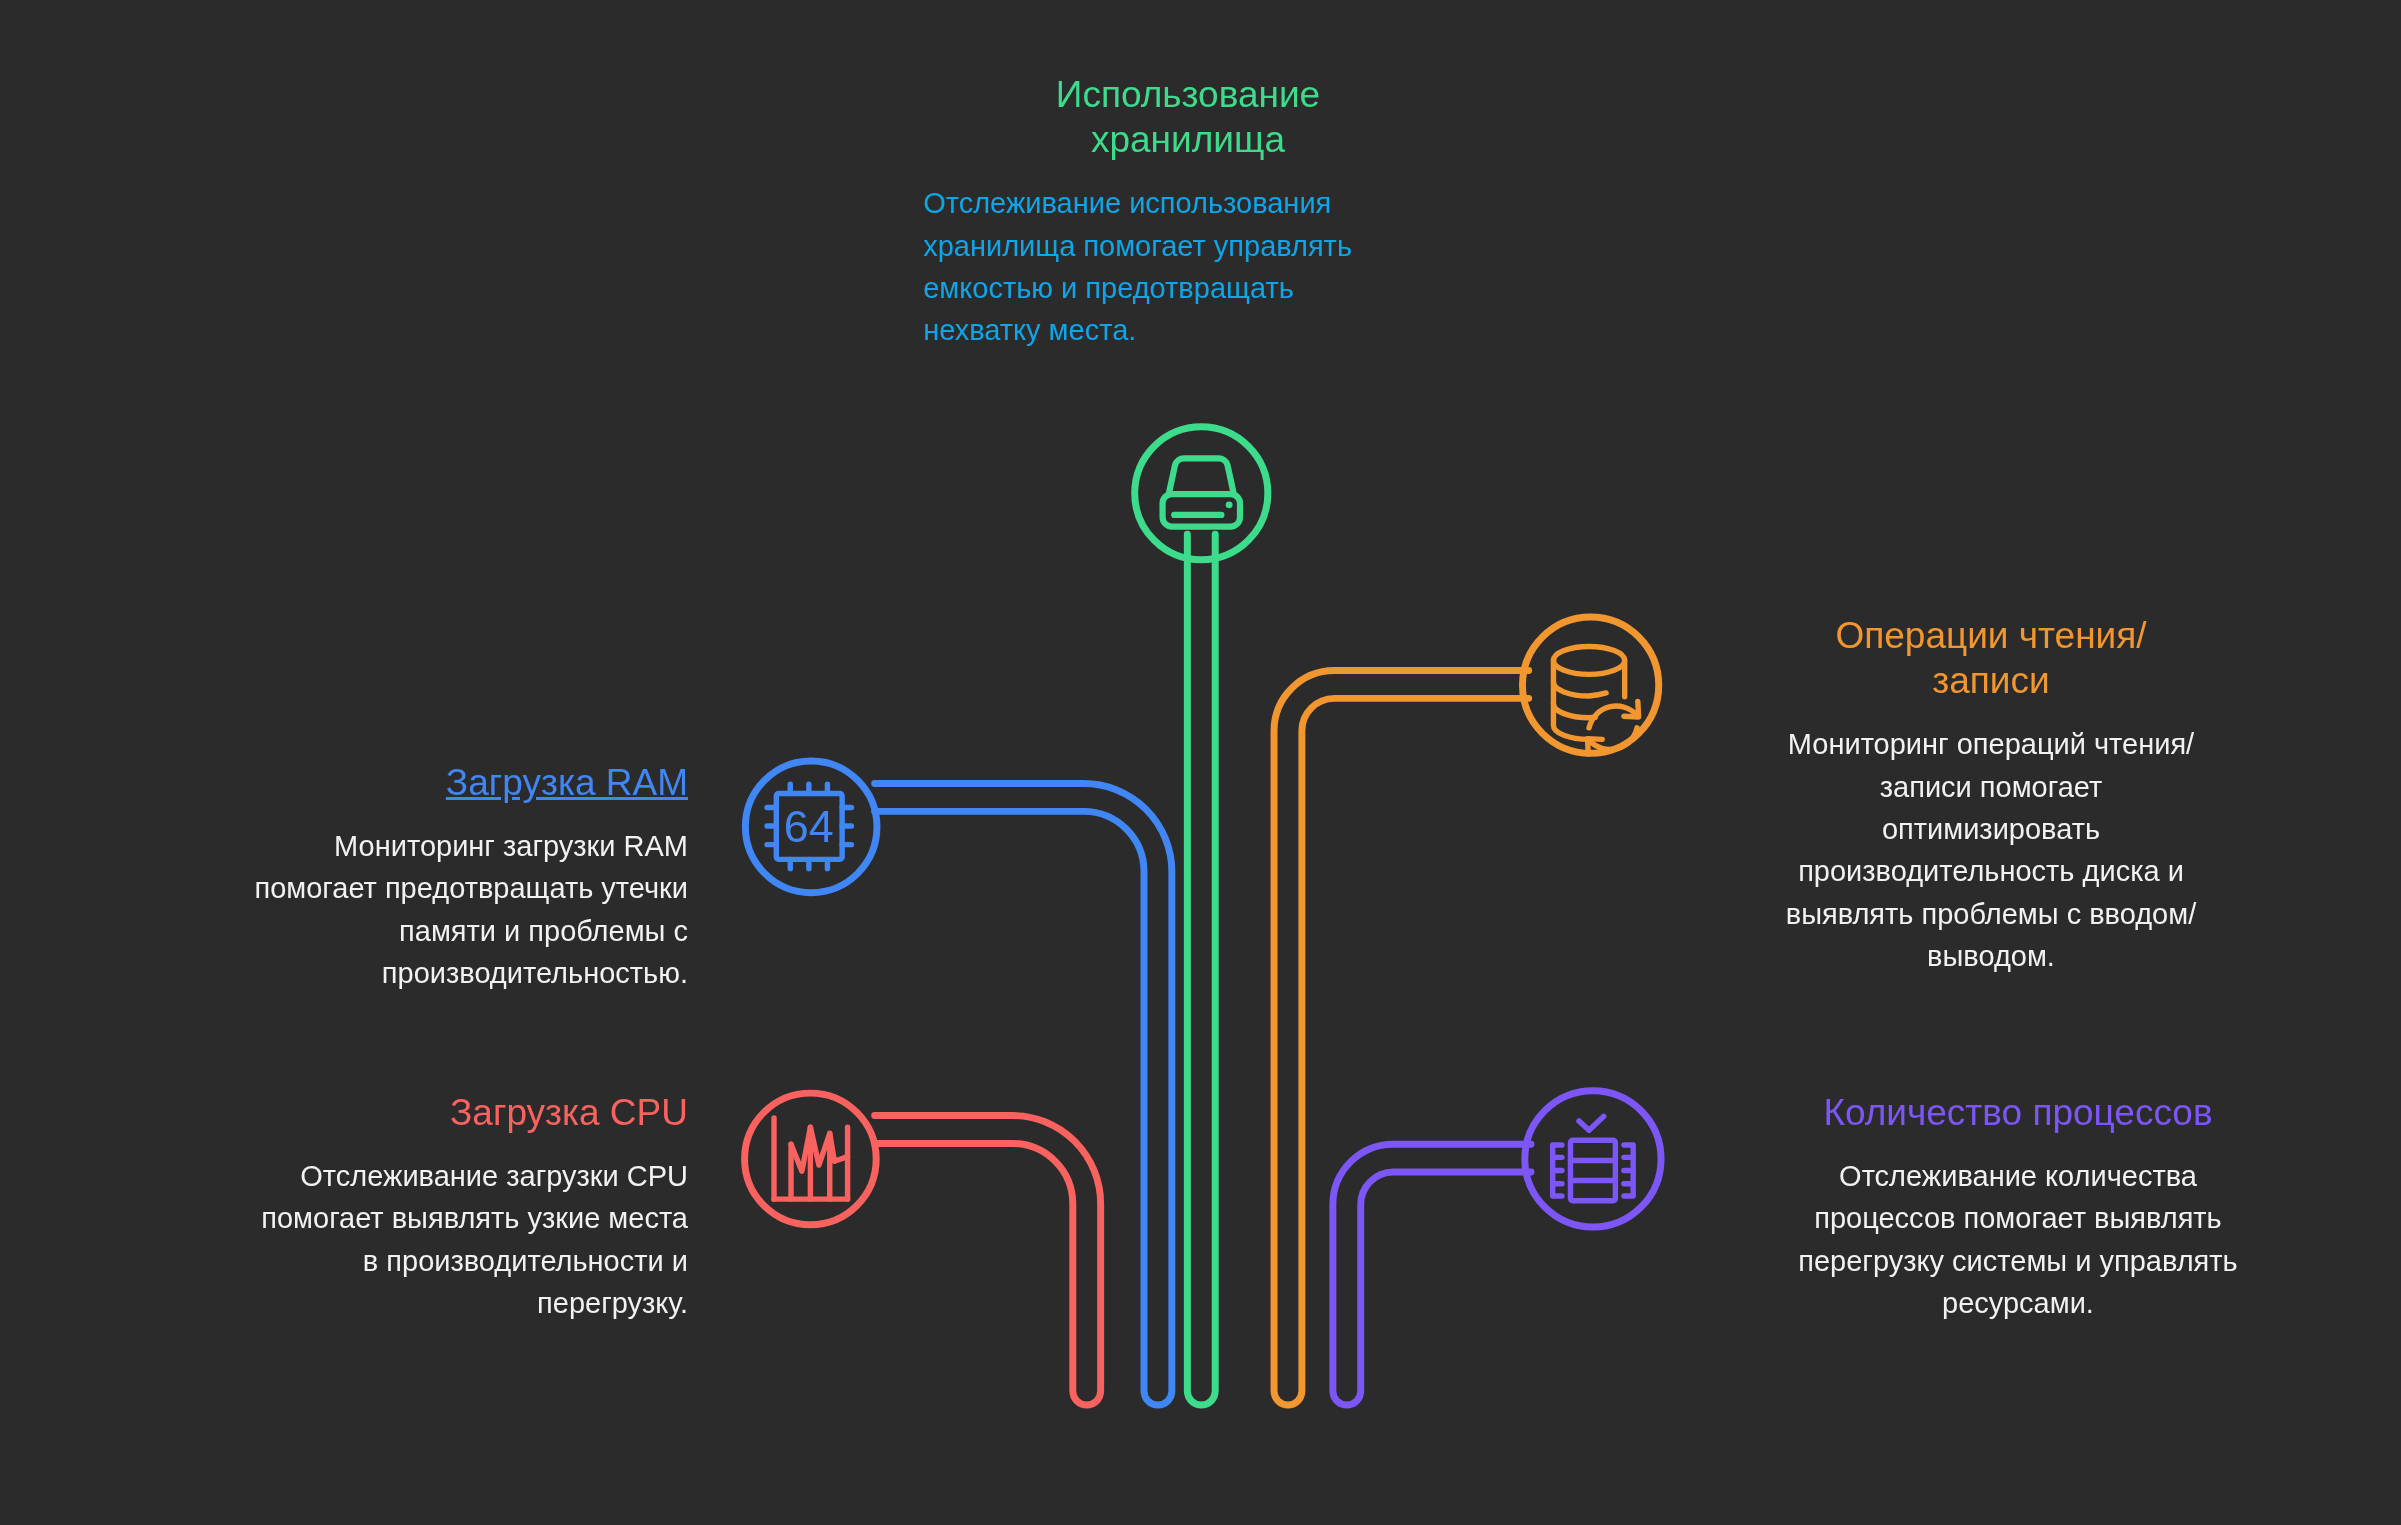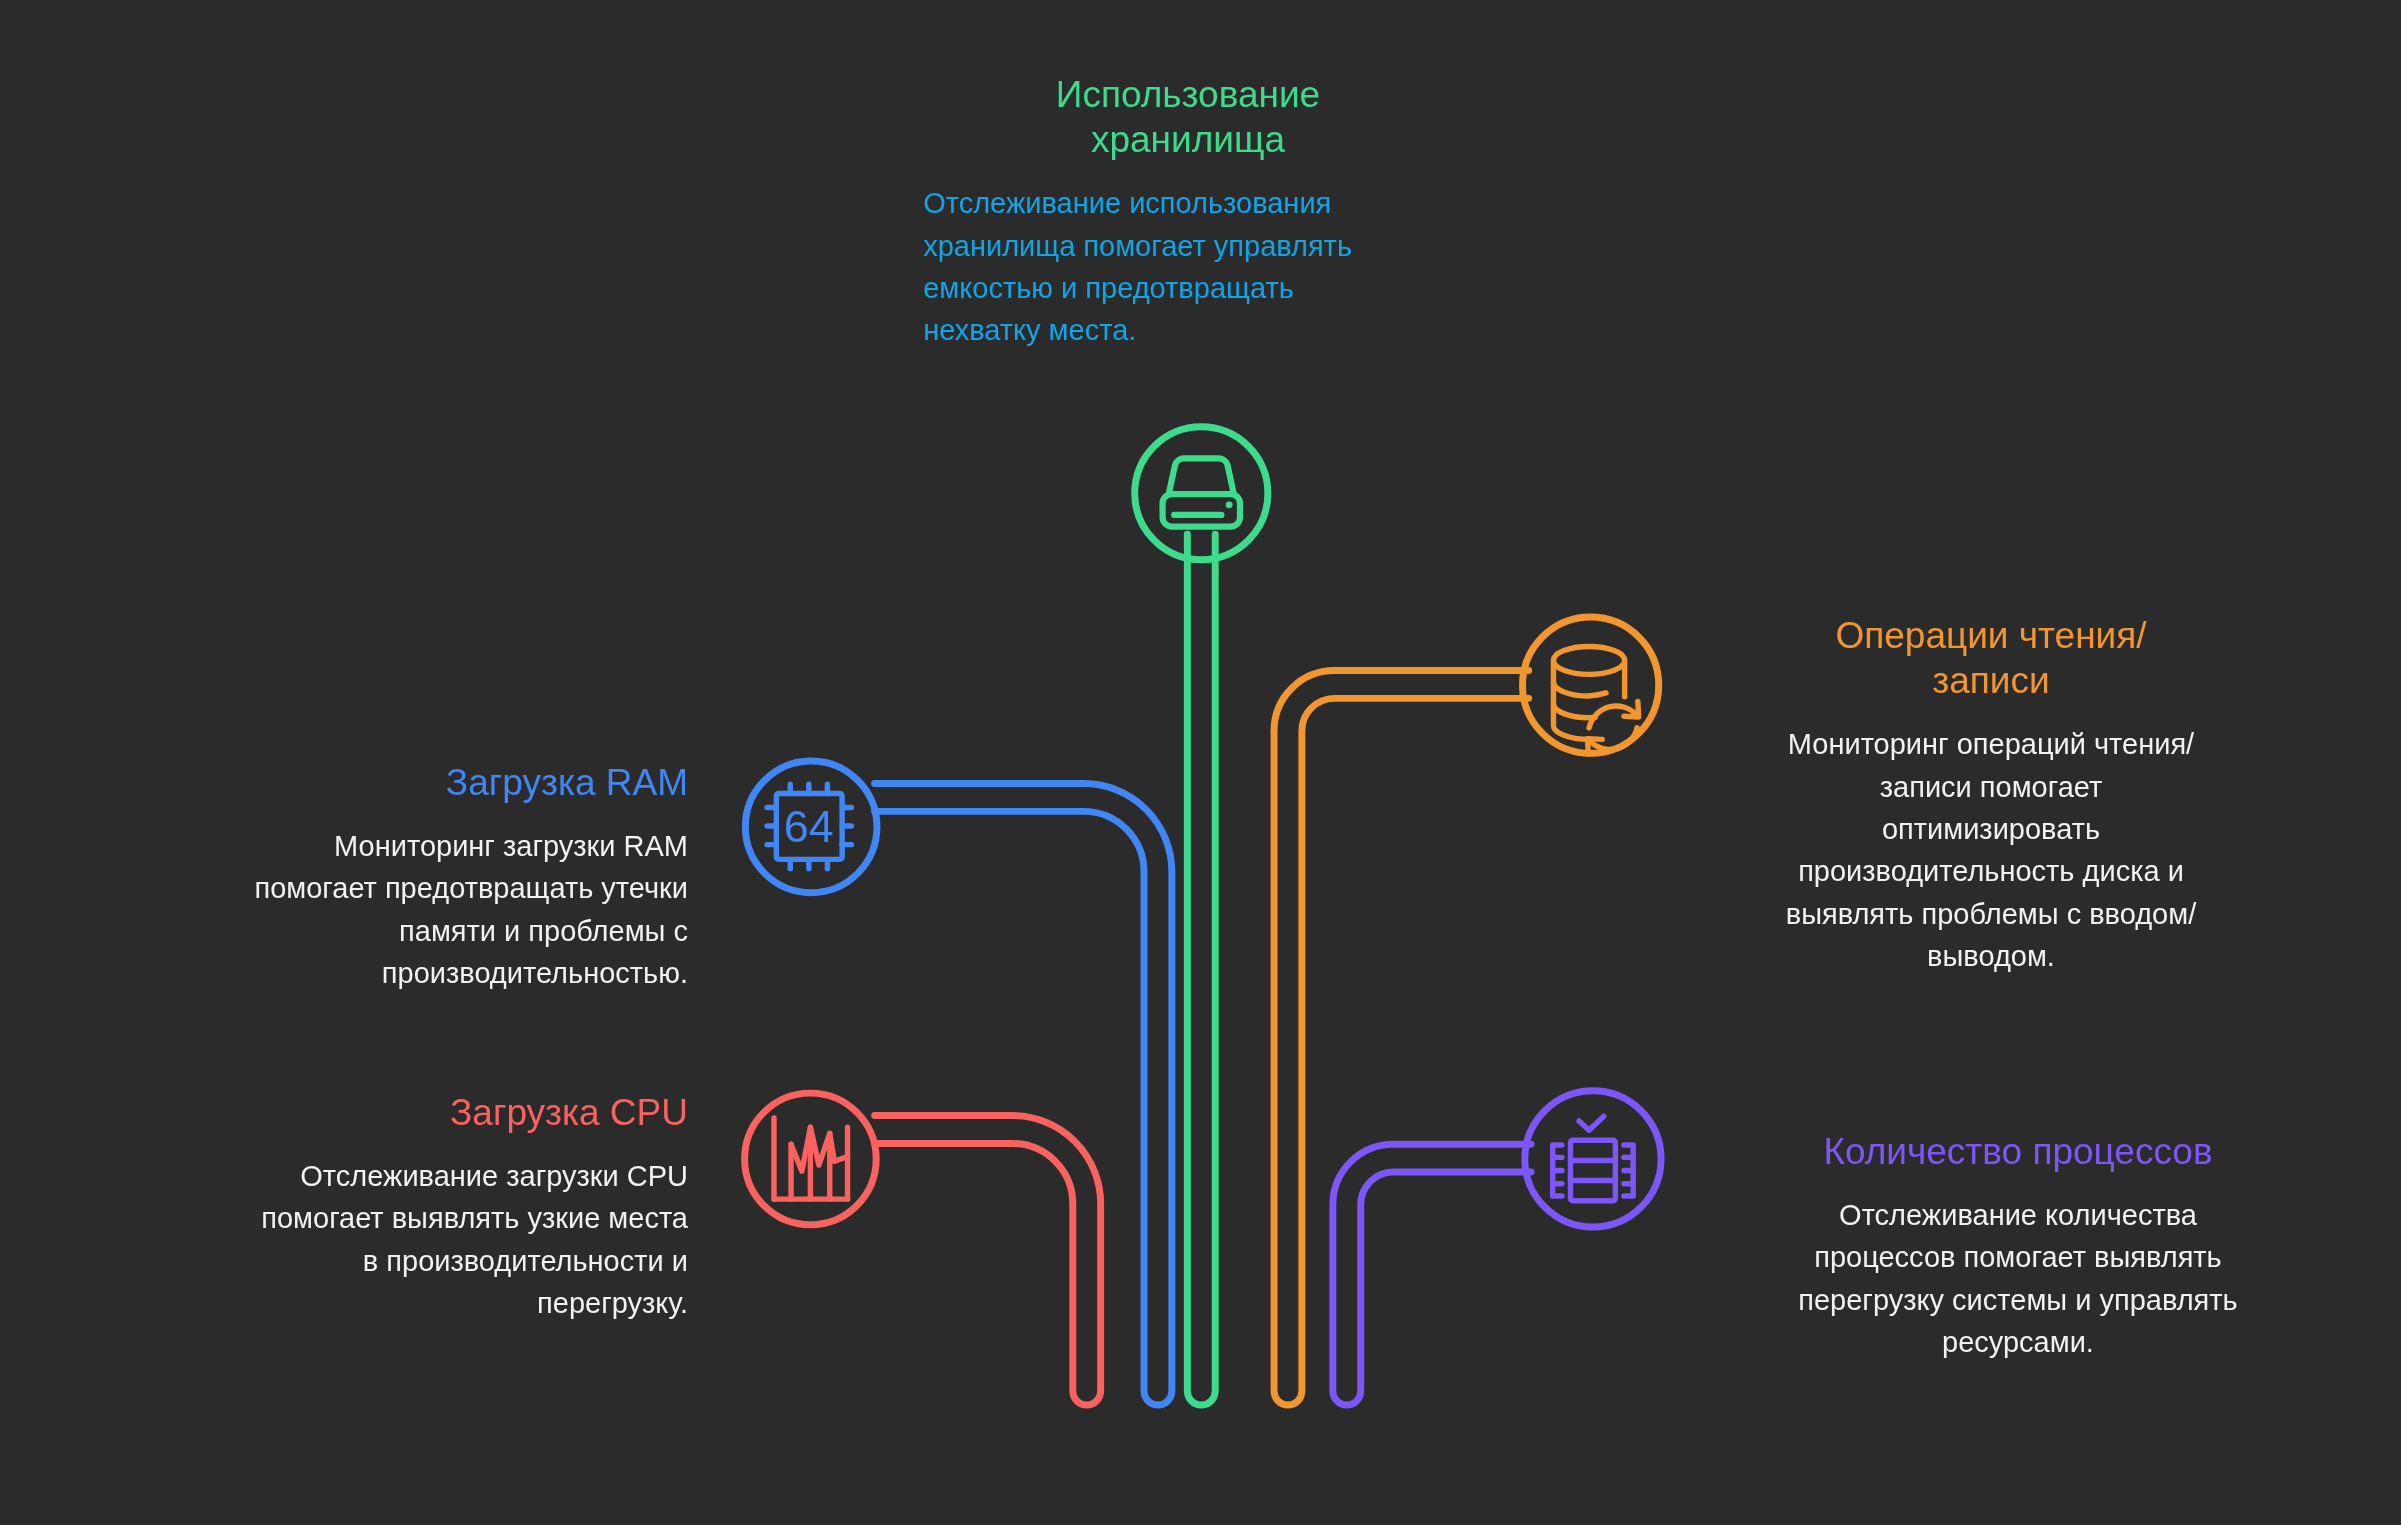--- a/index.html
+++ b/index.html
@@ -197,37 +197,37 @@
 записи</h2>
     <p class="node-desc align-left" style="color: rgb(242, 242, 242);">Мониторинг операций чтения/
 записи помогает
 оптимизировать
 производительность диска и
 выявлять проблемы с вводом/
 выводом.</p>
   </div>
 
   <div class="node-block align-right" id="block-ram">
-    <h2 class="node-title align-right" style="color: rgb(64, 134, 244);">Загрузка RAM</h2>
+    <h2 class="node-title align-right" style="color: rgb(64, 134, 244); text-decoration: underline;">Загрузка RAM</h2>
     <p class="node-desc align-right" style="color: rgb(242, 242, 242);">Мониторинг загрузки RAM
 помогает предотвращать утечки
 памяти и проблемы с
 производительностью.</p>
   </div>
 
   <div class="node-block align-right" id="block-cpu">
     <h2 class="node-title align-right" style="color: rgb(249, 98, 94);">Загрузка CPU</h2>
     <p class="node-desc align-right" style="color: rgb(242, 242, 242); margin-top: 8px;">Отслеживание загрузки CPU
 помогает выявлять узкие места
 в производительности и
 перегрузку.</p>
   </div>
 
   <div class="node-block align-left" id="block-proc">
-    <h2 class="node-title align-left" style="color: rgb(124, 86, 247); margin-top: 39px;">Количество процессов</h2>
+    <h2 class="node-title align-left" style="color: rgb(124, 86, 247);">Количество процессов</h2>
     <p class="node-desc align-left" style="color: rgb(242, 242, 242);">Отслеживание количества
 процессов помогает выявлять
 перегрузку системы и управлять
 ресурсами.</p>
   </div>
 
 </div>
 
 
 </body></html>

